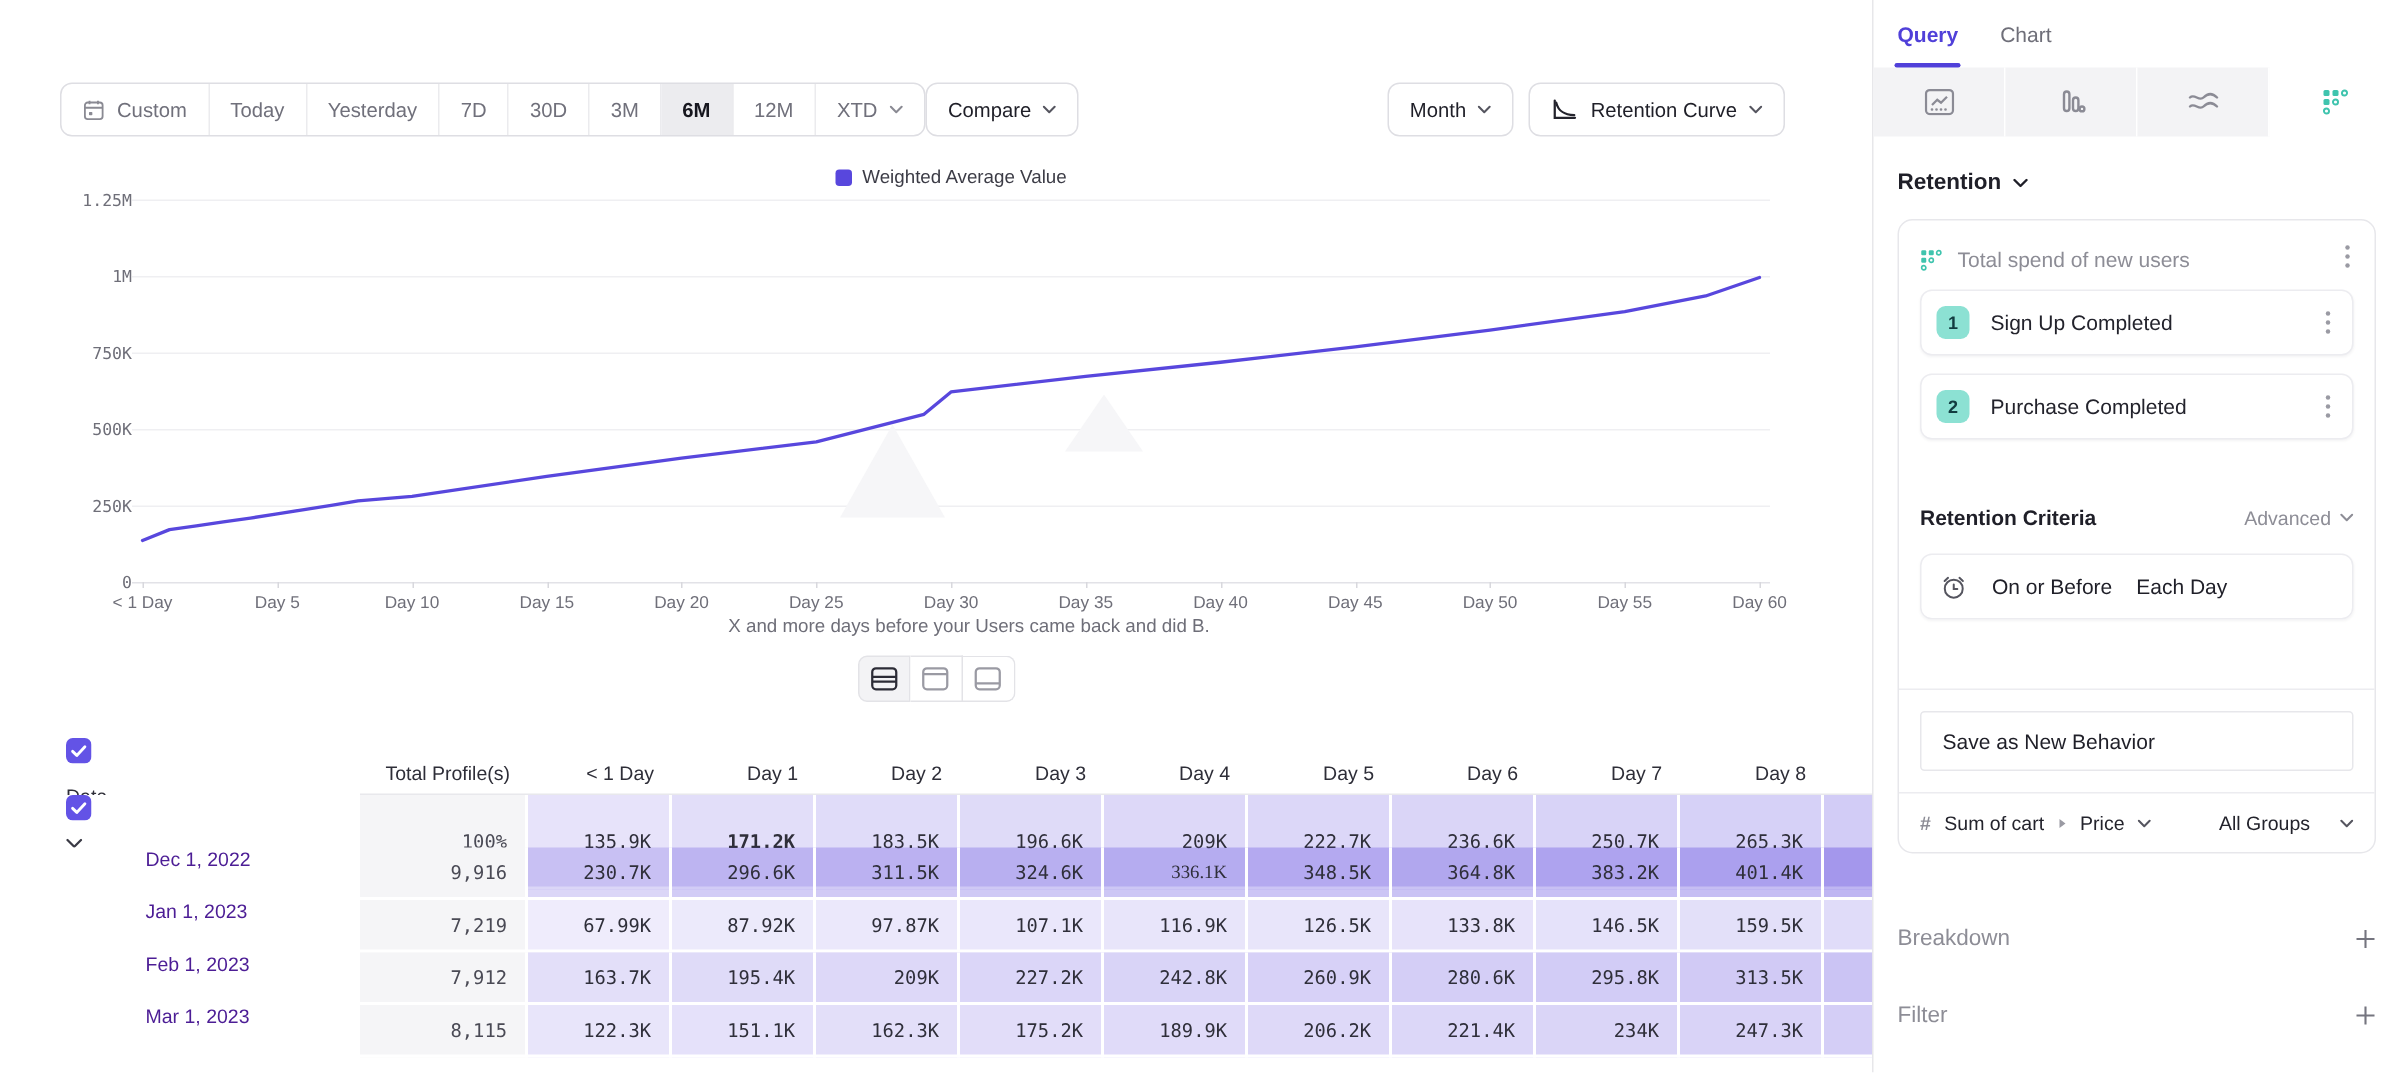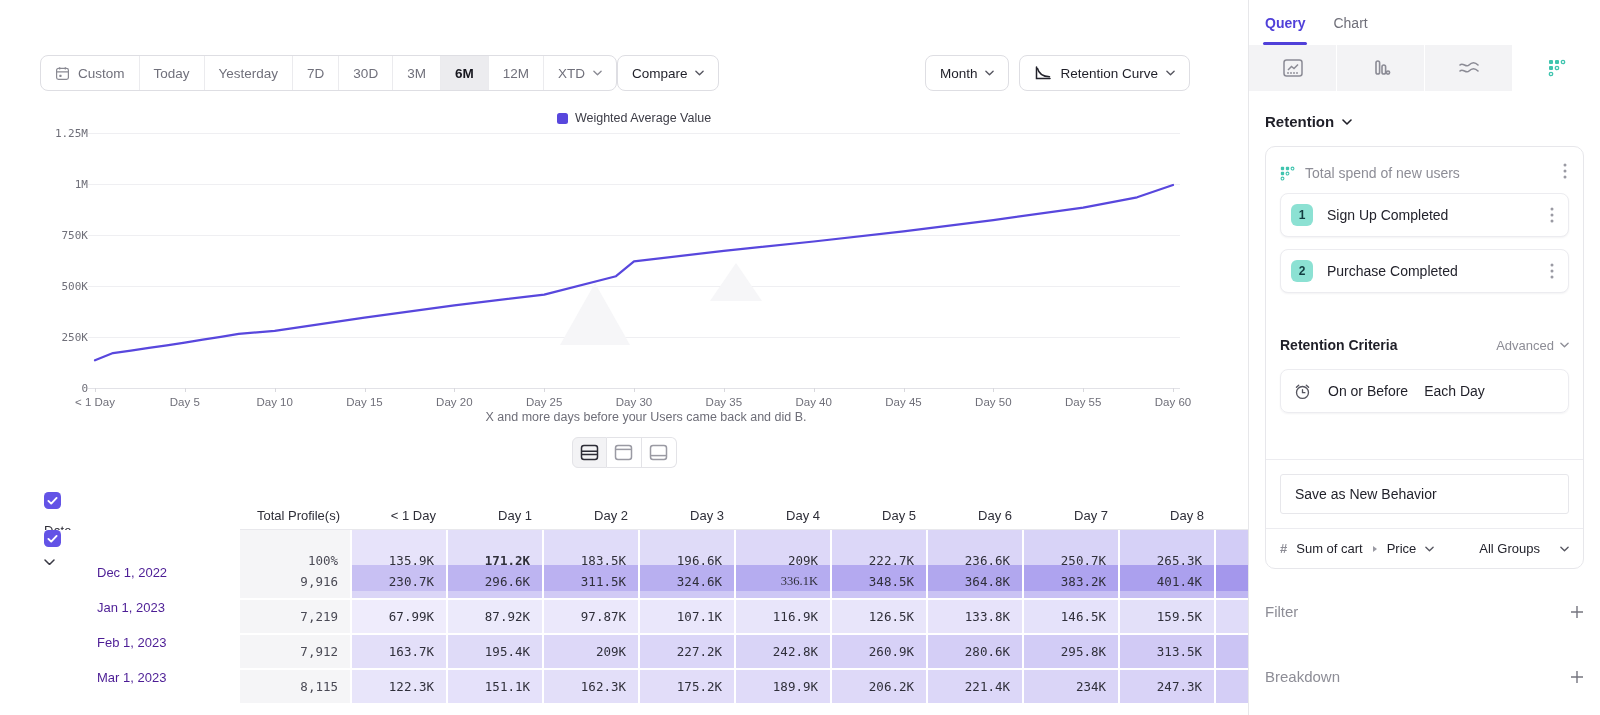--- a/index.html
+++ b/index.html
@@ -459,31 +459,31 @@
             </svg>
           <span class="groups">
             <span>All Groups</span>
             <svg width="9" height="6" viewBox="0 0 10 6" fill="none" stroke="#55555f" stroke-width="1.5" stroke-linecap="round" stroke-linejoin="round">
                 <path d="M1 1 L5 5 L9 1"></path>
               </svg>
           </span>
         </div>
       </div>
 
+      <div class="section-row breakdown">
+        <span>Breakdown</span>
+        <span class="plus">
+          <svg width="14" height="14" viewBox="0 0 14 14" fill="none" stroke="#75757f" stroke-width="1.4">
+              <path d="M7 1 v12 M1 7 h12"></path>
+            </svg>
+        </span>
+      </div>
       <div class="section-row filter">
         <span>Filter</span>
         <span class="plus">
           <svg width="14" height="14" viewBox="0 0 14 14" fill="none" stroke="#75757f" stroke-width="1.4">
               <path d="M7 1 v12 M1 7 h12"></path>
             </svg>
         </span>
       </div>
-      <div class="section-row breakdown">
-        <span>Breakdown</span>
-        <span class="plus">
-          <svg width="14" height="14" viewBox="0 0 14 14" fill="none" stroke="#75757f" stroke-width="1.4">
-              <path d="M7 1 v12 M1 7 h12"></path>
-            </svg>
-        </span>
-      </div>
     </div>
   </div>
 </div>
 
 </body></html>

